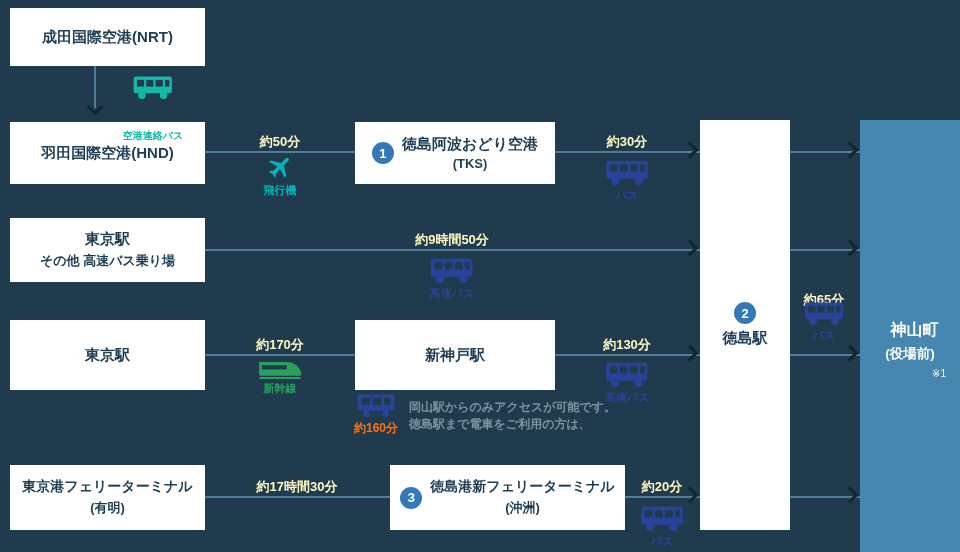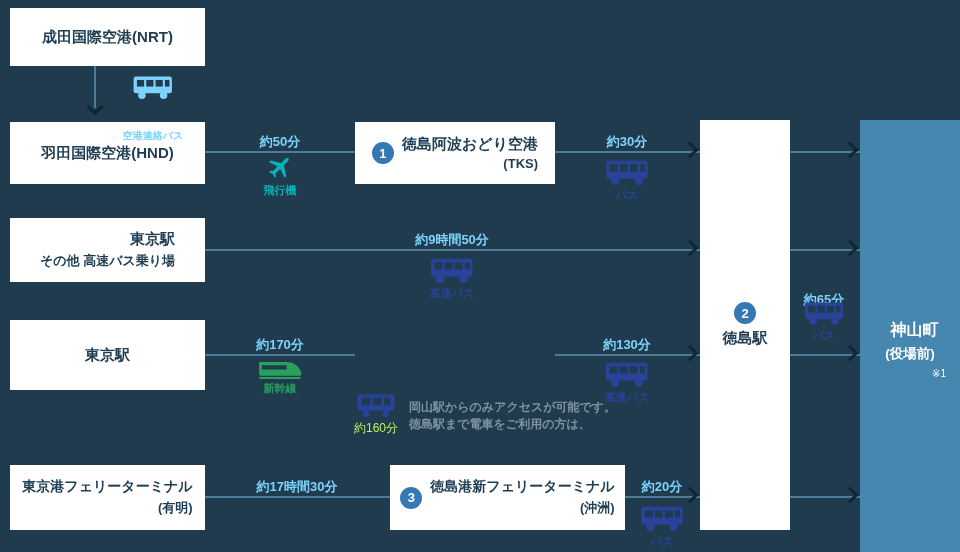--- a/index.html
+++ b/index.html
@@ -2,39 +2,39 @@
 <html><head>
 <meta charset="utf-8">
 <style>
   html,body{margin:0;padding:0;background:#1f3b4d;}
   .canvas{position:relative;width:960px;height:552px;background:#1f3b4d;overflow:hidden;
           font-family:"Liberation Sans","DejaVu Sans",sans-serif;}
   .box{position:absolute;background:#ffffff;color:#1e3d52;display:flex;align-items:center;
        justify-content:center;text-align:center;}
   .box.row{flex-direction:row;gap:8px;}
   .box.colbox{flex-direction:column;}
-  .col{display:flex;flex-direction:column;align-items:flex-end;}
+  .col{display:flex;flex-direction:column;align-items:center;}
   .t1{font-size:15px;font-weight:700;line-height:1.25;white-space:nowrap;}
   .t2{font-size:13px;font-weight:700;margin-top:3px;white-space:nowrap;}
   .sm .t1{font-size:14px;}
   .badge{width:22px;height:22px;border-radius:50%;background:#3478b6;color:#fff;font-size:13px;
          font-weight:700;display:flex;align-items:center;justify-content:center;flex:0 0 auto;}
   .hline{position:absolute;height:2px;background:#4d7d99;}
   .vline{position:absolute;width:2px;background:#4d7d99;}
   .chev{position:absolute;width:9px;height:9px;border-top:3px solid #0e2734;border-right:3px solid #0e2734;}
   .chev.r{transform:rotate(45deg);}
   .chev.d{transform:rotate(135deg);}
-  .time{position:absolute;transform:translateX(-50%);color:#7dd3fc;font-size:13px;font-weight:700;
+  .time{position:absolute;transform:translateX(-50%);color:#fef9c3;font-size:13px;font-weight:700;
         white-space:nowrap;}
   .icon-group{position:absolute;transform:translateX(-50%);display:flex;flex-direction:column;
               align-items:center;gap:2px;}
   .icon-label{font-size:11px;font-weight:700;white-space:nowrap;}
-  .alt-time{color:#bef264;font-size:12px;font-weight:400;text-align:center;}
+  .alt-time{color:#f97316;font-size:12px;font-weight:700;text-align:center;}
   .c-bus{color:#29439a;}
-  .c-airbus{color:#7dd3fc;gap:29px;}
+  .c-airbus{color:#14b8a6;gap:29px;}
   .c-plane{color:#07b2b8;}
   .c-shink{color:#2ba05e;}
   .c-ferry{color:#07b2b8;}
   .note{position:absolute;color:#7e929f;font-size:12px;line-height:17px;font-weight:600;}
   .kamiyama{background:#4587ae;color:#ffffff;padding-top:26px;box-sizing:border-box;}
   .k1{font-size:16px;font-weight:700;margin-left:9px;}
   .k2{font-size:13.5px;font-weight:700;margin-top:4px;}
   .k3{font-size:10px;margin-top:5px;width:100%;text-align:right;padding-right:14px;box-sizing:border-box;}
   .svg-icon{display:flex;align-items:center;justify-content:center;}
 </style>
@@ -97,20 +97,23 @@
   </div>
 
   <div class="box row" style="left:355px;top:122px;width:200px;height:62px">
     <span class="badge">1</span>
     <div class="col">
       <div class="t1">徳島阿波おどり空港</div>
       <div class="t2">(TKS)</div>
     </div>
   </div>
 
+  <div class="box" style="left:355px;top:320px;width:200px;height:70px">
+    <div class="t1">新神戸駅</div>
+  </div>
 
   <div class="box row sm" style="left:390px;top:465px;width:235px;height:65px">
     <span class="badge">3</span>
     <div class="col">
       <div class="t1">徳島港新フェリーターミナル</div>
       <div class="t2">(沖洲)</div>
     </div>
   </div>
 
   <div class="box colbox" style="left:700px;top:120px;width:90px;height:410px">

